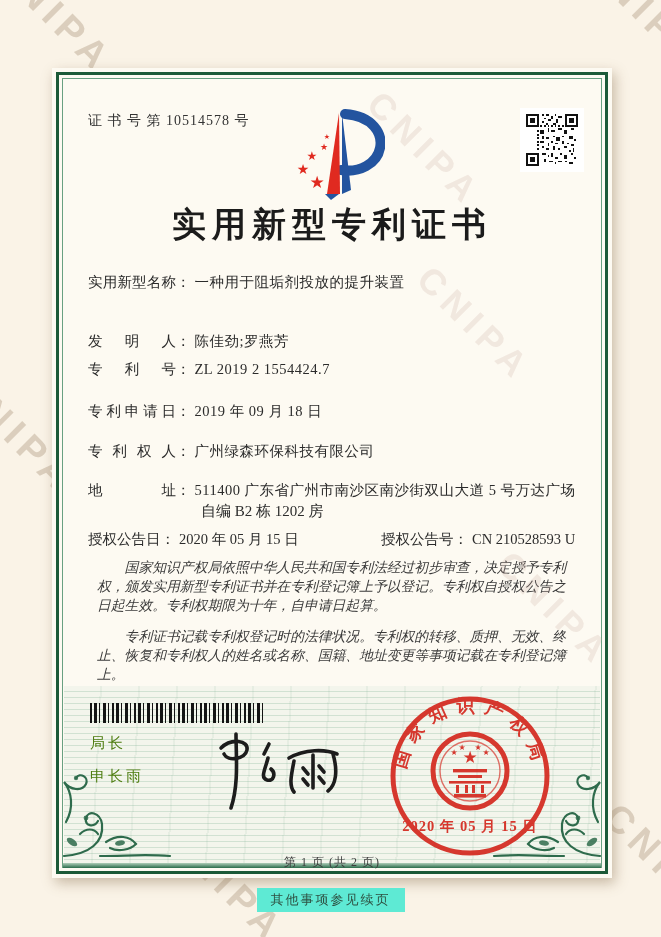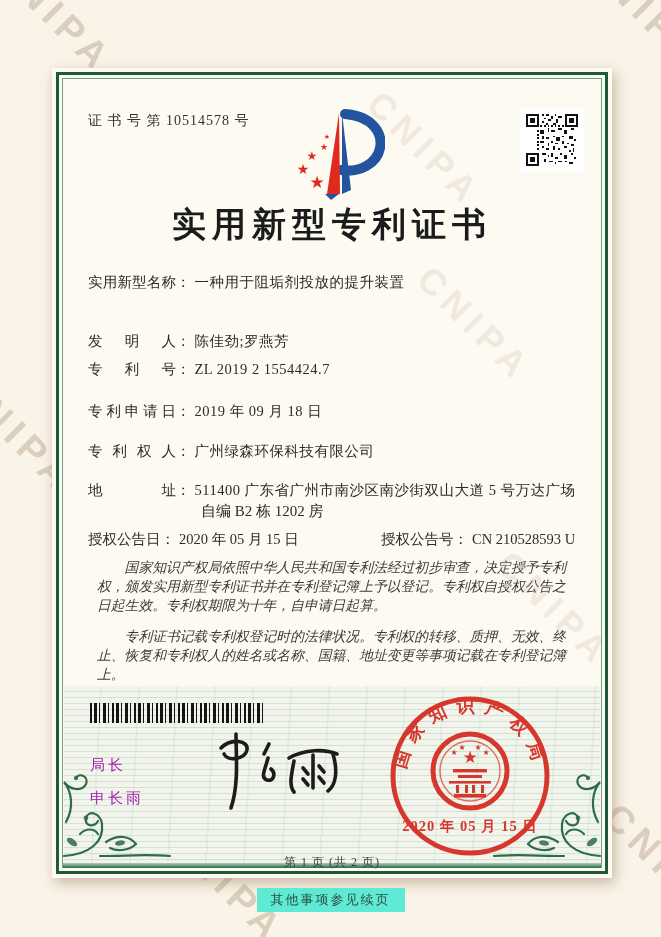--- a/index.html
+++ b/index.html
@@ -50,22 +50,22 @@
   .paras p{margin:12px;text-indent:2em;}
   .barcode{
     position:absolute;left:38px;top:635px;width:176px;height:20px;
     background:repeating-linear-gradient(90deg,
       #141414 0 2px, transparent 2px 4px,
       #141414 4px 7px, transparent 7px 9px,
       #141414 9px 10px, transparent 10px 13px,
       #141414 13px 16px, transparent 16px 18px,
       #141414 18px 19px, transparent 19px 22px);
   }
-  .sig-block{position:absolute;left:38px;top:680px;font-family:"Liberation Sans","DejaVu Sans",sans-serif;
-    font-size:15px;letter-spacing:3px;color:#a21caf;line-height:33px;}
+  .sig-block{position:absolute;left:38px;top:658px;font-family:"Liberation Sans","DejaVu Sans",sans-serif;
+    font-size:15px;letter-spacing:3px;color:#4d7c0f;line-height:33px;}
   .signature{position:absolute;left:143px;top:660px;}
   .seal{position:absolute;left:333px;top:623px;}
   .ornament{position:absolute;bottom:14px;}
   .ornament.left{left:8px;}
   .ornament.right{right:8px;transform:scaleX(-1);}
   .page-info{position:absolute;left:0;top:786px;width:100%;text-align:center;font-size:12px;color:#3c3c3c;letter-spacing:1px;}
   .footer-note{
     position:absolute;left:50%;top:888px;transform:translateX(-50%);
     font-size:13px;color:#2e5243;background:#5eead4;padding:3px 14px;letter-spacing:2px;z-index:2;
   }

